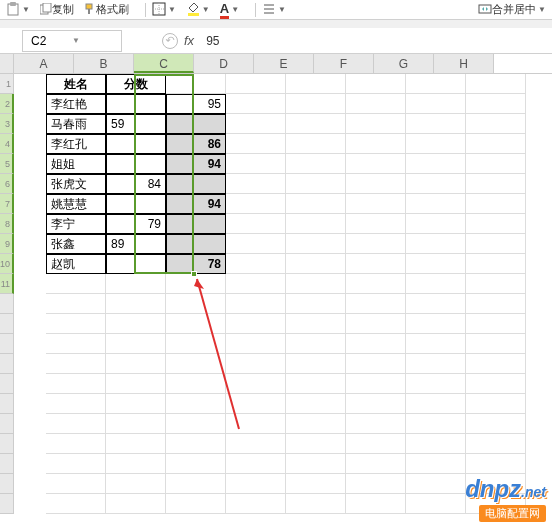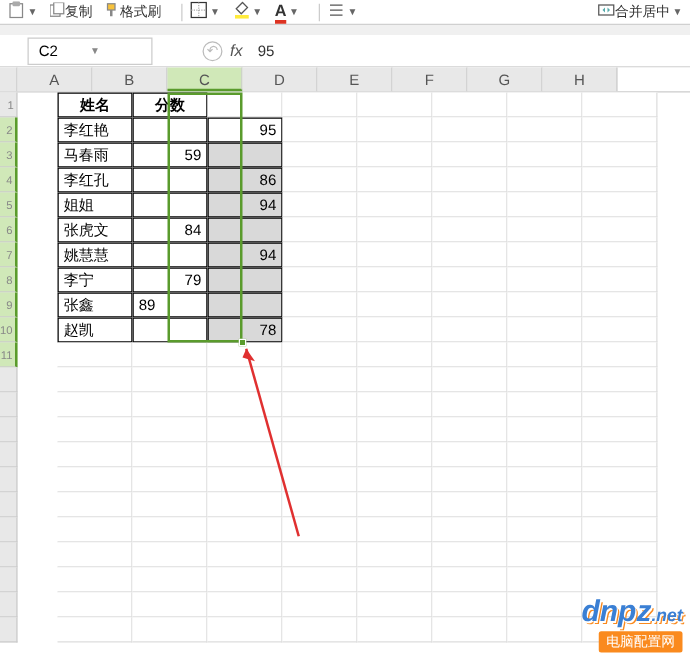--- a/index.html
+++ b/index.html
@@ -31,21 +31,21 @@
   .row-labels { width: 14px; }
   .row-h { height: 20px; background: #e8e8e8; border-bottom: 1px solid #ccc; border-right: 1px solid #ccc; font-size: 9px; color: #888; text-align: right; padding-right: 2px; line-height: 20px; }
   .row-h.sel { background: #d0e8b8; border-right: 2px solid #5a9b2c; }
   
   .cells { position: relative; }
   .row { display: flex; height: 20px; padding-left: 32px; }
   .cell { width: 60px; height: 20px; border-right: 1px solid #ddd; border-bottom: 1px solid #ddd; font-size: 12px; padding: 0 4px; line-height: 19px; text-align: right; color: #000; background: #fff; }
   .cell.left { text-align: left; }
   .bordered { border: 1px solid #000 !important; }
   .header-cell { font-weight: bold; text-align: center; }
-  .gray { background: #d9d9d9; }
+  .gray { background: #d9d9d9; font-weight: bold; }
   
   .selection-border { position: absolute; border: 2px solid #5a9b2c; pointer-events: none; }
   .sel-handle { position: absolute; width: 6px; height: 6px; background: #5a9b2c; border: 1px solid #fff; }
   
   .arrow-line { position: absolute; pointer-events: none; }
   
   .watermark { position: absolute; right: 6px; bottom: 6px; text-align: right; }
   .wm-logo { font-size: 24px; font-weight: bold; font-style: italic; color: #3a7fd4; text-shadow: 1px 1px #fff, 2px 2px #fa8a1e; }
   .wm-sub { font-size: 11px; background: #fa8a1e; color: #fff; padding: 1px 6px; border-radius: 2px; display: inline-block; }
 </style>
@@ -203,21 +203,21 @@
           <div class="cell bordered" style="text-align: right;"></div>
           <div class="cell bordered">95</div>
           <div class="cell"></div>
           <div class="cell"></div>
           <div class="cell"></div>
           <div class="cell"></div>
           <div class="cell"></div>
         </div>
         <div class="row">
           <div class="cell bordered left">马春雨</div>
-          <div class="cell bordered" style="text-align: right;">59</div>
+          <div class="cell bordered" style="text-align: left;">59</div>
           <div class="cell bordered gray"></div>
           <div class="cell"></div>
           <div class="cell"></div>
           <div class="cell"></div>
           <div class="cell"></div>
           <div class="cell"></div>
         </div>
         <div class="row">
           <div class="cell bordered left">李红孔</div>
           <div class="cell bordered" style="text-align: right;"></div>

